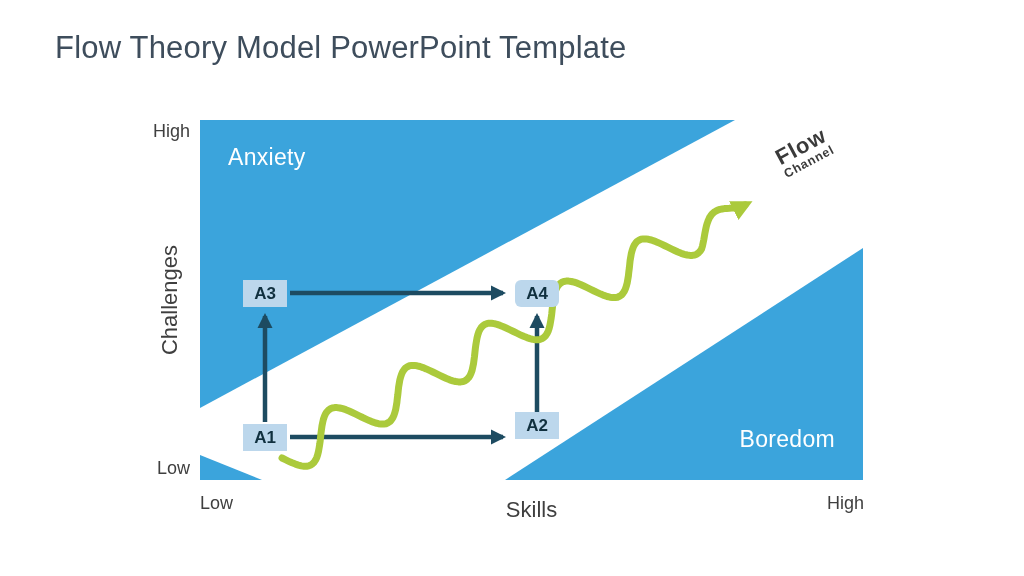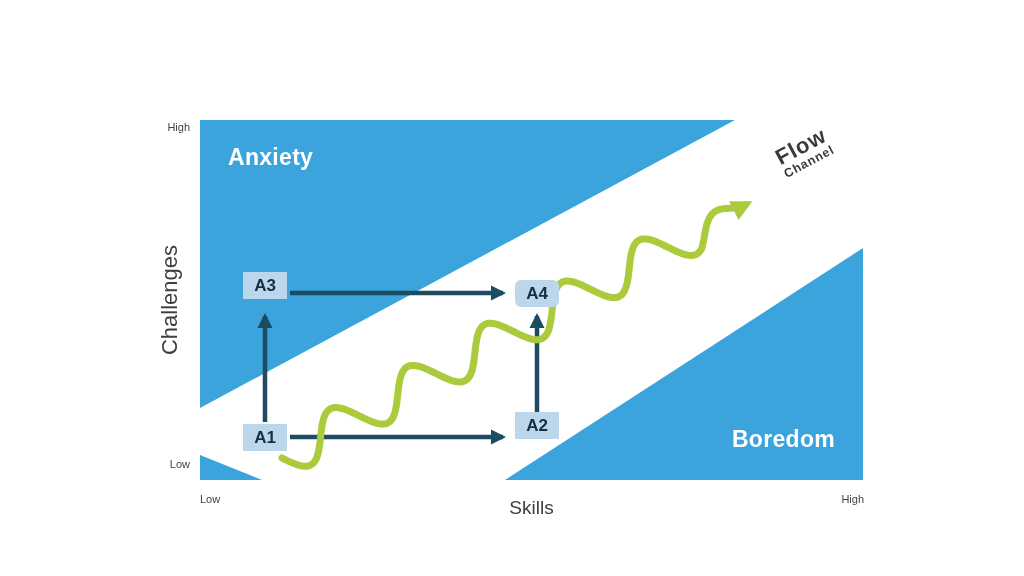--- a/index.html
+++ b/index.html
@@ -26,21 +26,21 @@
     position: absolute;
     left: 200px;
     top: 120px;
     width: 663px;
     height: 360px;
   }
   .chart svg { display: block; width: 663px; height: 360px; }
 
   .axis-small {
     position: absolute;
-    font-size: 11px;
+    font-size: 18px;
     color: var(--axis-text, #3F3F3F);
   }
   .y-top    { left: 140px; top: 121px; width: 50px; text-align: right; }
   .y-bottom { left: 140px; top: 458px; width: 50px; text-align: right; }
   .x-left   { left: 200px; top: 493px; width: 50px; text-align: left; }
   .x-right  { left: 814px; top: 493px; width: 50px; text-align: right; }
 
   .y-title {
     position: absolute;
     left: 170px;
@@ -49,29 +49,29 @@
     font-size: 22px;
     color: var(--axis-text, #3F3F3F);
     white-space: nowrap;
   }
   .x-title {
     position: absolute;
     left: 200px;
     top: 497px;
     width: 663px;
     text-align: center;
-    font-size: 19px;
+    font-size: 22px;
     color: var(--axis-text, #3F3F3F);
   }
 
   .region {
     position: absolute;
     color: var(--region-text, #ffffff);
     font-size: 23px;
-    font-weight: 700;
+    font-weight: 400;
     letter-spacing: 0.3px;
   }
   .anxiety { left: 28px; top: 24px; }
   .boredom { right: 28px; top: 306px; margin-left: 28px; }
 
   .flow-label {
     position: absolute;
     left: 548px;
     top: 14px;
     width: 112px;
@@ -89,36 +89,37 @@
     height: 27px;
     background: var(--label-box, #BCD7EC);
     color: var(--label-text, #10303F);
     font-size: 17px;
     font-weight: bold;
     text-align: center;
     line-height: 27px;
   }
   .a1 { left: 43px;  top: 304px; }
   .a2 { left: 315px; top: 292px; }
-  .a3 { left: 43px;  top: 152px; }
+  .a3 { left: 43px;  top: 160px; }
   .a4 { left: 315px; top: 160px; border-radius: 6px; }
 
   .chart-bg   { fill: var(--blue, #3BA4DC); }
   .channel    { fill: #ffffff; }
   .navy-line  { stroke: var(--navy, #1D4B61); stroke-width: 4.5; }
   .navy-fill  { fill: var(--navy, #1D4B61); }
   .green-line { stroke: var(--green, #ABCA3C); stroke-width: 7; fill: none;
                 stroke-linecap: round; stroke-linejoin: round; }
   .green-fill { fill: var(--green, #ABCA3C); }
 </style>
 </head>
 <body>
 
 <div class="slide">
 
+  <h1 class="title">Flow Theory Model PowerPoint Template</h1>
 
   <div class="axis-small y-top">High</div>
   <div class="axis-small y-bottom">Low</div>
   <div class="y-title">Challenges</div>
 
   <div class="chart">
     <svg viewBox="0 0 663 360">
       <defs>
         <marker id="m-navy" viewBox="0 0 10 10" refX="8" refY="5" markerWidth="3.4" markerHeight="3.4" orient="auto">
           <path d="M0,0 L10,5 L0,10 z" class="navy-fill"></path>

